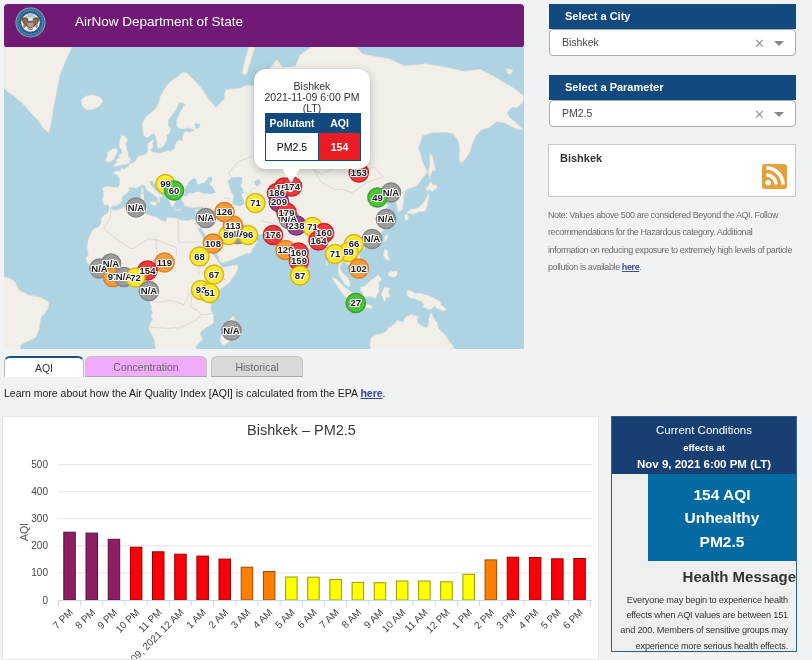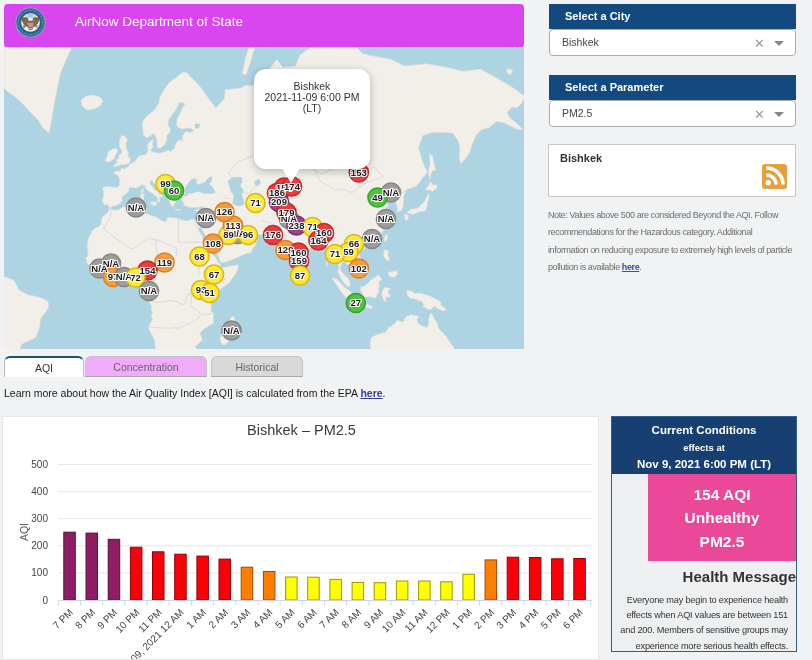--- a/index.html
+++ b/index.html
@@ -1,41 +1,41 @@
 <!DOCTYPE html>
 <html><head>
 <meta charset="utf-8">
 <style>
   html,body{margin:0;padding:0;}
   body{width:812px;height:660px;background:#f0f2f4;font-family:"Liberation Sans",sans-serif;position:relative;overflow:hidden;}
   .abs{position:absolute;}
-  #topbar{left:4px;top:4px;width:520px;height:44px;background:#d946ef;border-radius:4px;color:#fff;}
+  #topbar{left:4px;top:4px;width:520px;height:44px;background:#701a75;border-radius:4px;color:#fff;}
   #topbar .title{position:absolute;left:71px;top:10px;font-size:13.5px;}
   .sbhead{left:549px;width:247px;height:25px;background:#12497e;color:#fff;font-size:11px;font-weight:bold;line-height:25px;padding-left:16px;box-sizing:border-box;}
   .sbsel{left:549px;width:247px;height:27px;background:#fff;border:1px solid #aaa;border-radius:4px;box-sizing:border-box;font-size:10.5px;color:#444;line-height:25px;padding-left:12px;}
   .selx{position:absolute;right:30px;top:1px;color:#999;font-size:13px;}
   .selarrow{position:absolute;right:11px;top:11px;width:0;height:0;border-left:5px solid transparent;border-right:5px solid transparent;border-top:5px solid #888;}
   #rssbox{left:548px;top:144px;width:248px;height:53px;background:#fff;border:1px solid #c6c6c6;box-sizing:border-box;}
   #rssbox .city{position:absolute;left:11px;top:7px;font-size:11px;font-weight:bold;color:#333;}
   #rssicon{position:absolute;right:8px;bottom:7px;width:25px;height:25px;background:#e3a03f;border-radius:3px;}
   #note{left:548px;top:207px;width:250px;font-size:9px;letter-spacing:-0.4px;color:#6d6d6d;line-height:17.4px;}
   #note a{color:#3b4f9e;font-weight:bold;}
   .tab{top:356px;height:21px;box-sizing:border-box;font-size:10.5px;text-align:center;line-height:20px;border-radius:6px 6px 0 0;}
   #tab1{left:4px;width:80px;background:#fff;border:1px solid #b9b9b9;border-bottom:none;border-top:2.5px solid #17517e;color:#333;}
   #tab2{left:85px;width:122px;background:#f0abfc;border:1px solid #c3c3c1;border-bottom:1px solid #a9a9a9;color:#666;}
   #tab3{left:211px;width:92px;background:#d9d9d7;border:1px solid #c3c3c1;border-bottom:1px solid #a9a9a9;color:#666;}
   #learn{left:4px;top:387px;font-size:10.5px;color:#1b1b1b;}
   #learn a{color:#33419b;font-weight:bold;}
   #chart{left:2px;top:416px;width:597px;height:244px;background:#fff;border:1px solid #e6e6e6;box-sizing:border-box;}
   #panel{left:611px;top:416px;width:186px;height:236px;background:#edeff1;border:1px solid #2d5f8a;box-sizing:border-box;}
   #panel .hd{background:#173f72;color:#fff;text-align:center;height:56.5px;}
-  #panel .hd .l1{font-size:11.5px;font-weight:bold;padding-top:7px;}
+  #panel .hd .l1{font-size:11.5px;font-weight:normal;padding-top:7px;}
   #panel .hd .l2{font-size:9.5px;font-weight:bold;margin-top:6px;}
   #panel .hd .l3{font-size:11.5px;font-weight:bold;margin-top:5px;}
-  #panel .red{background:#ec4899;color:#fff;text-align:center;height:87.5px;margin-left:36px;}
+  #panel .red{background:#0369a1;color:#fff;text-align:center;height:87.5px;margin-left:36px;}
   #panel .red div{font-size:15.5px;font-weight:bold;}
   #panel .hm{color:#333;text-align:right;font-size:15px;font-weight:bold;margin-top:7px;}
   #panel .msg{color:#333;font-size:9.2px;letter-spacing:-0.2px;line-height:15.2px;padding:8px 8px 0 8px;text-align:right;}
   #popup{left:254px;top:69px;width:116px;height:100px;background:#fff;border-radius:12px;box-shadow:0 2px 8px rgba(0,0,0,0.25);}
   #popup .tail{position:absolute;left:28px;top:99px;width:0;height:0;border-left:9px solid transparent;border-right:9px solid transparent;border-top:15px solid #fff;}
   #popup .t{text-align:center;font-size:10.5px;color:#333;line-height:10.8px;margin-top:12px;}
   #ptable{position:absolute;left:11px;top:44px;border-collapse:collapse;}
   #ptable td{border:1px solid #12497e;font-size:10.5px;text-align:center;padding:0;}
   #ptable .h td{background:#12497e;color:#fff;font-weight:bold;height:18px;font-size:10.5px;}
   #ptable .d td{height:27px;}
@@ -231,20 +231,32 @@
     <text x="344.5" y="208.2" fill="#1a1a1a" stroke="#fff" stroke-width="2.2" paint-order="stroke">59</text>
     <text x="331" y="210.2" fill="#1a1a1a" stroke="#fff" stroke-width="2.2" paint-order="stroke">71</text>
     <text x="354.8" y="224.7" fill="#1a1a1a" stroke="#fff" stroke-width="2.2" paint-order="stroke">102</text>
     <text x="351.8" y="259.2" fill="#1a1a1a" stroke="#fff" stroke-width="2.2" paint-order="stroke">27</text>
   </g>
 </svg>
 </div>
 
 <div class="abs" id="popup">
   <div class="t">Bishkek<br>2021-11-09 6:00 PM<br>(LT)</div>
+  <table id="ptable">
+    <tbody>
+        <tr class="h">
+          <td style="width:52px">Pollutant</td>
+          <td style="width:41px">AQI</td>
+        </tr>
+    <tr class="d">
+          <td>PM2.5</td>
+          <td class="aqi">154</td>
+        </tr>
+  </tbody>
+    </table>
   <div class="tail"></div>
 </div>
 
 <div class="abs sbhead" style="top:4px;">Select a City</div>
 <div class="abs sbsel" style="top:29px;">Bishkek<span class="selx">✕</span><span class="selarrow"></span></div>
 <div class="abs sbhead" style="top:74.5px;">Select a Parameter</div>
 <div class="abs sbsel" style="top:99.5px;">PM2.5<span class="selx">✕</span><span class="selarrow"></span></div>
 <div class="abs" id="rssbox">
   <div class="city">Bishkek</div>
   <div id="rssicon">

